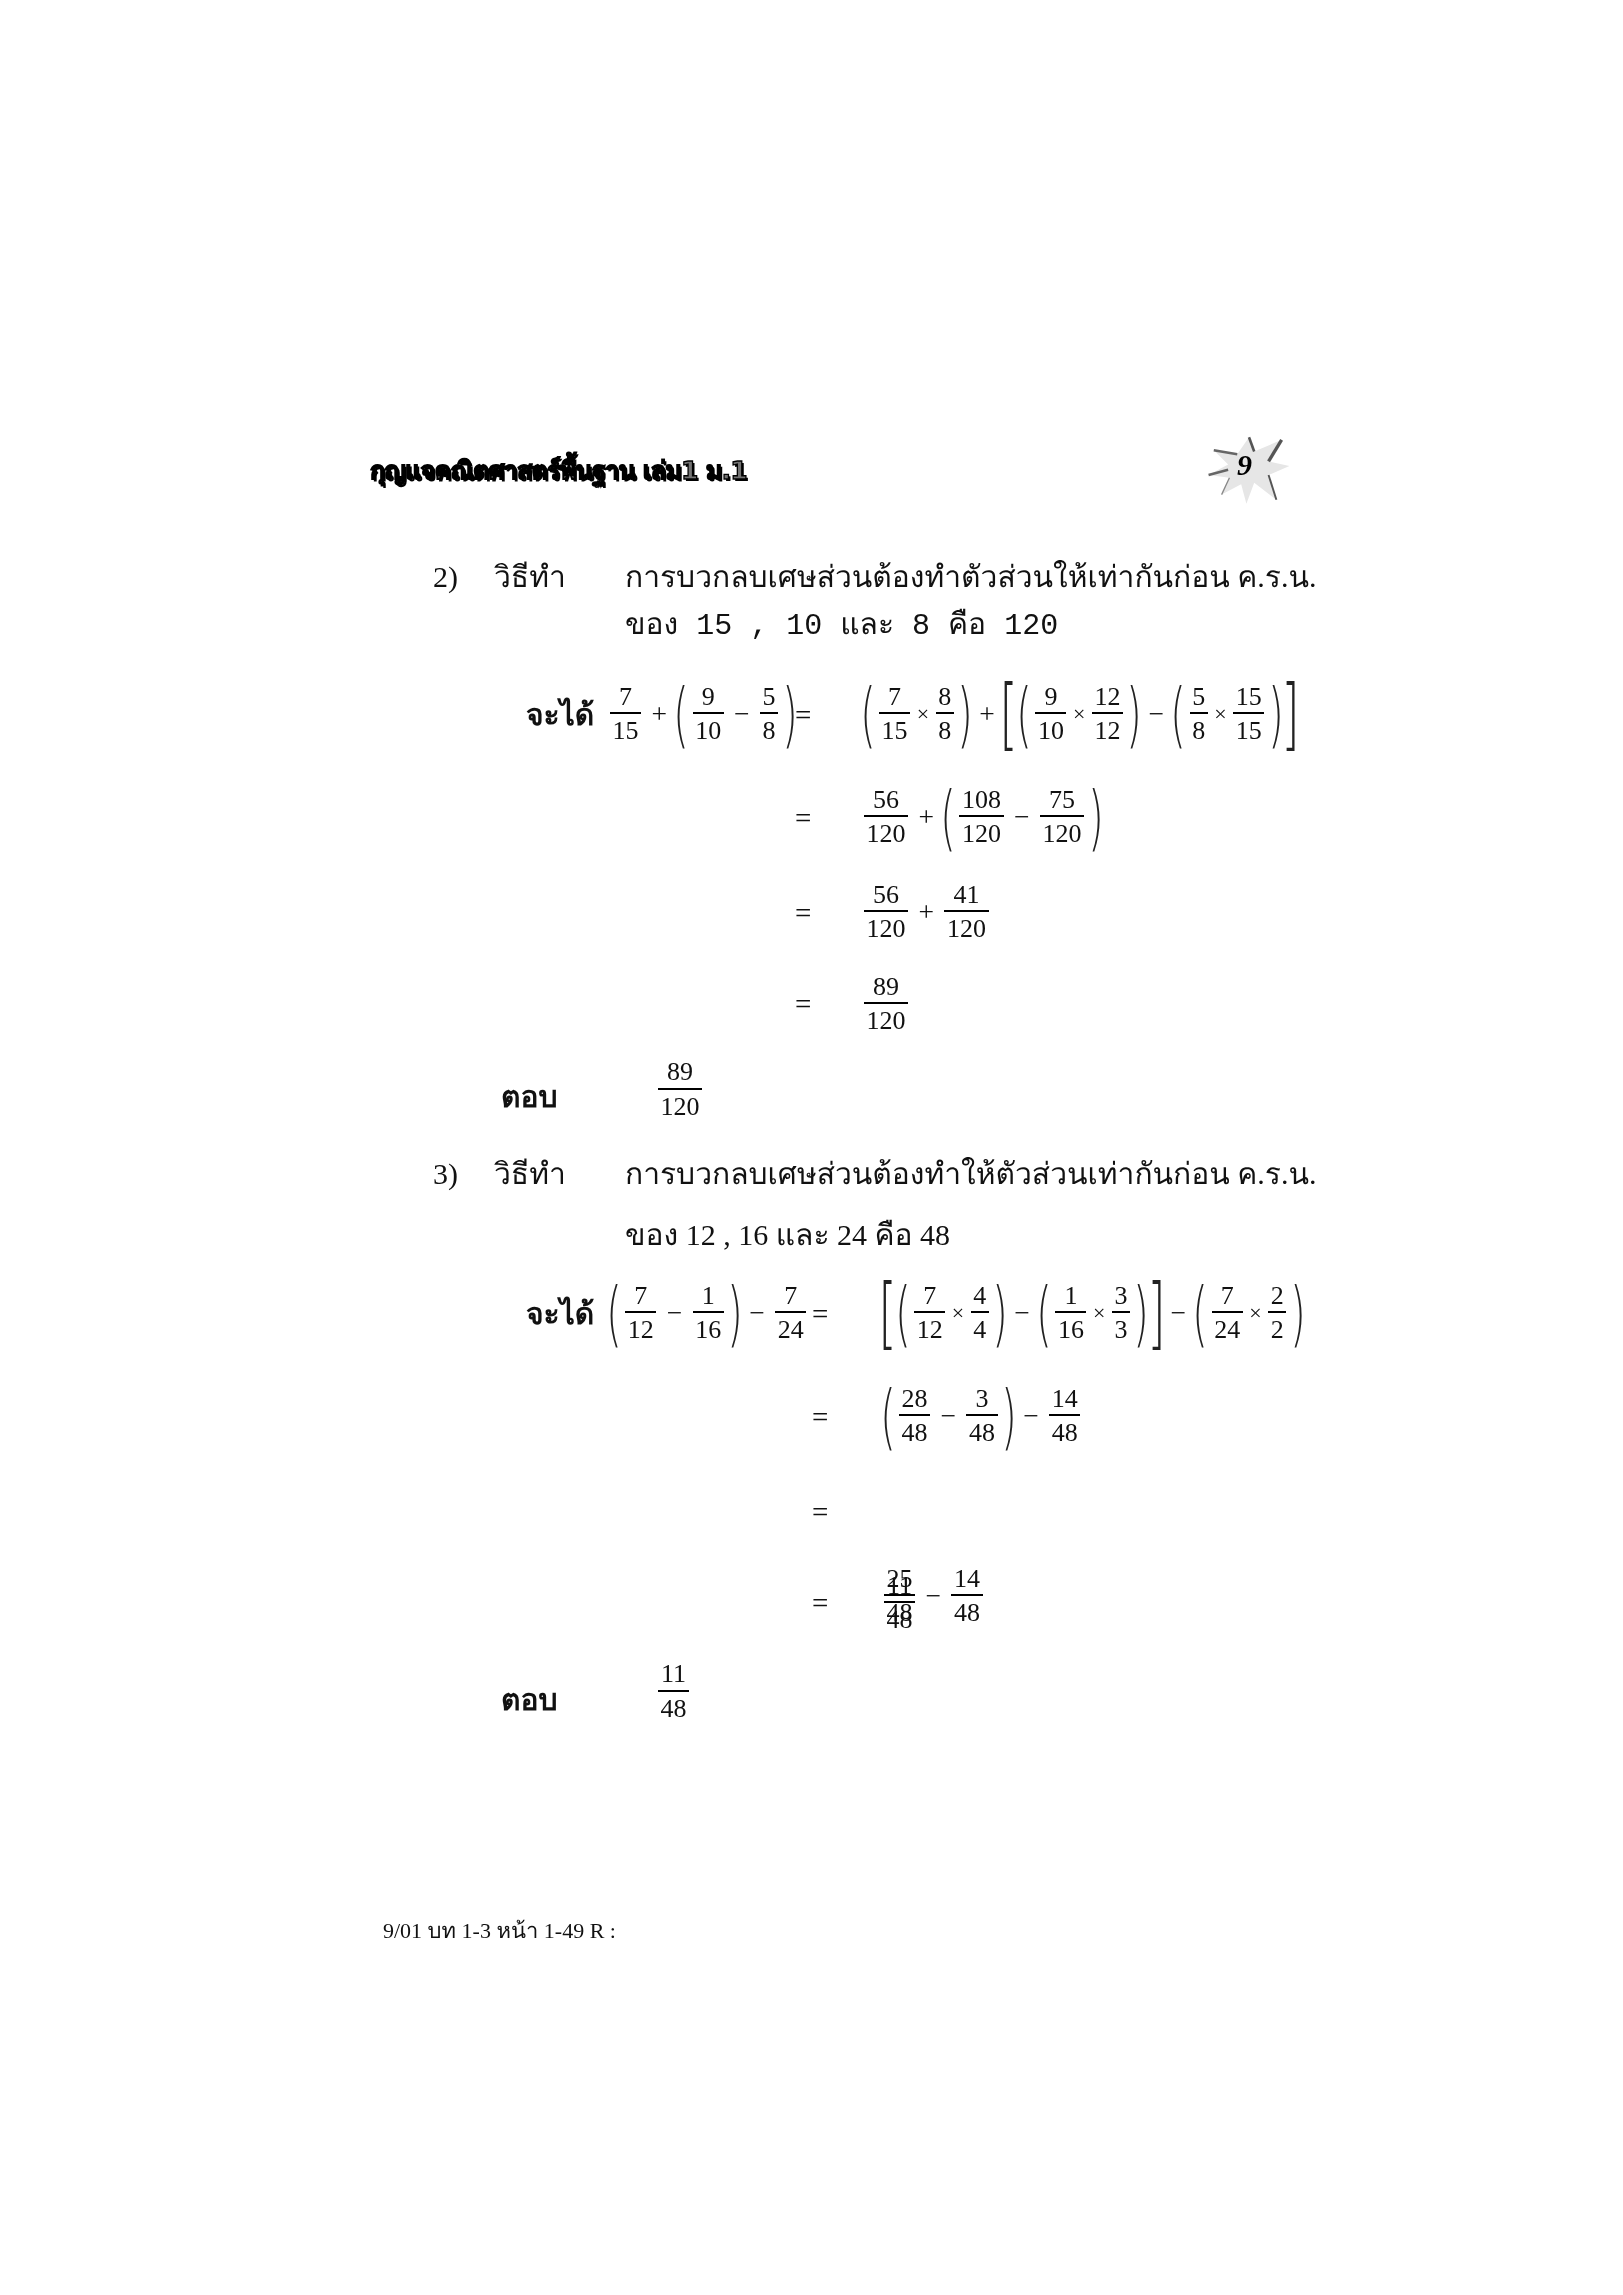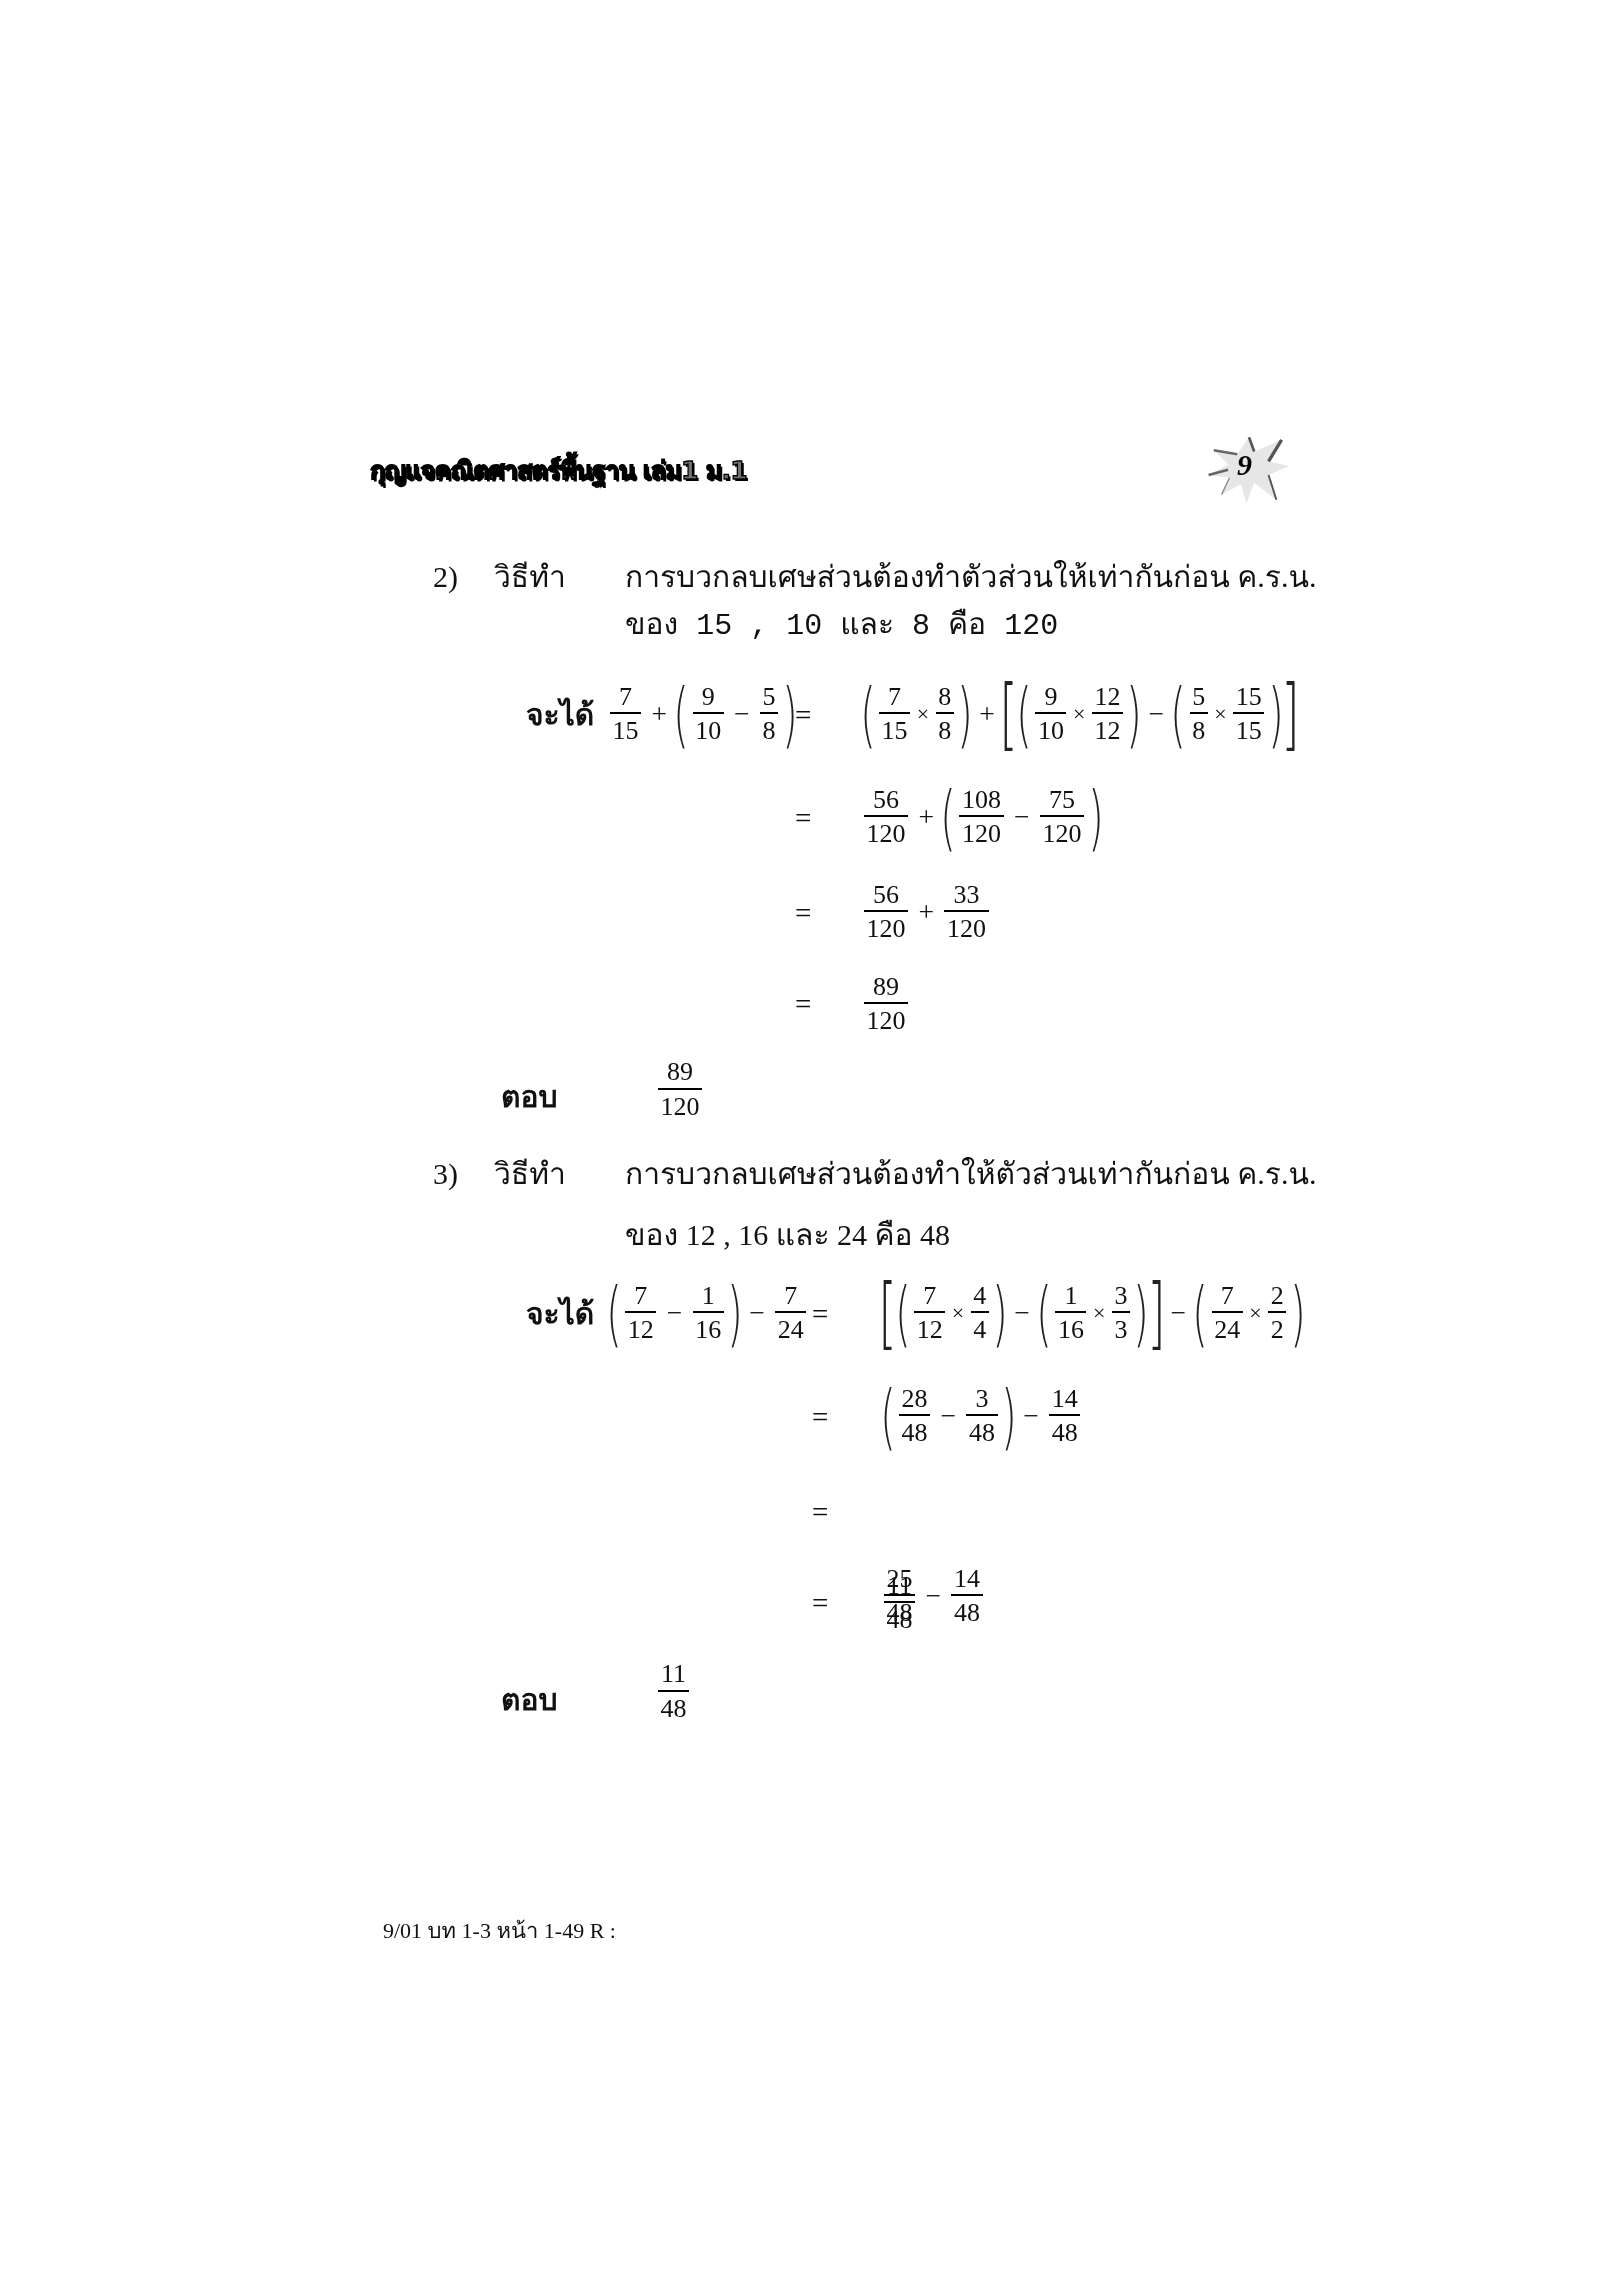--- a/index.html
+++ b/index.html
@@ -140,21 +140,21 @@
 </div>
 
 <div class="abs eq" style="left:795px; top:897px;">=</div>
 <div class="abs row" style="left:831px; top:866px; height:92px;">
   <span class="frac">
       <span class="num">56</span>
       <span class="den">120</span>
     </span>
   <span class="op">+</span>
   <span class="frac">
-      <span class="num">33</span>
+      <span class="num">41</span>
       <span class="den">120</span>
     </span>
 </div>
 
 <div class="abs eq" style="left:795px; top:988px;">=</div>
 <div class="abs row" style="left:831px; top:958px; height:92px;">
   <span class="frac">
       <span class="num">89</span>
       <span class="den">120</span>
     </span>

